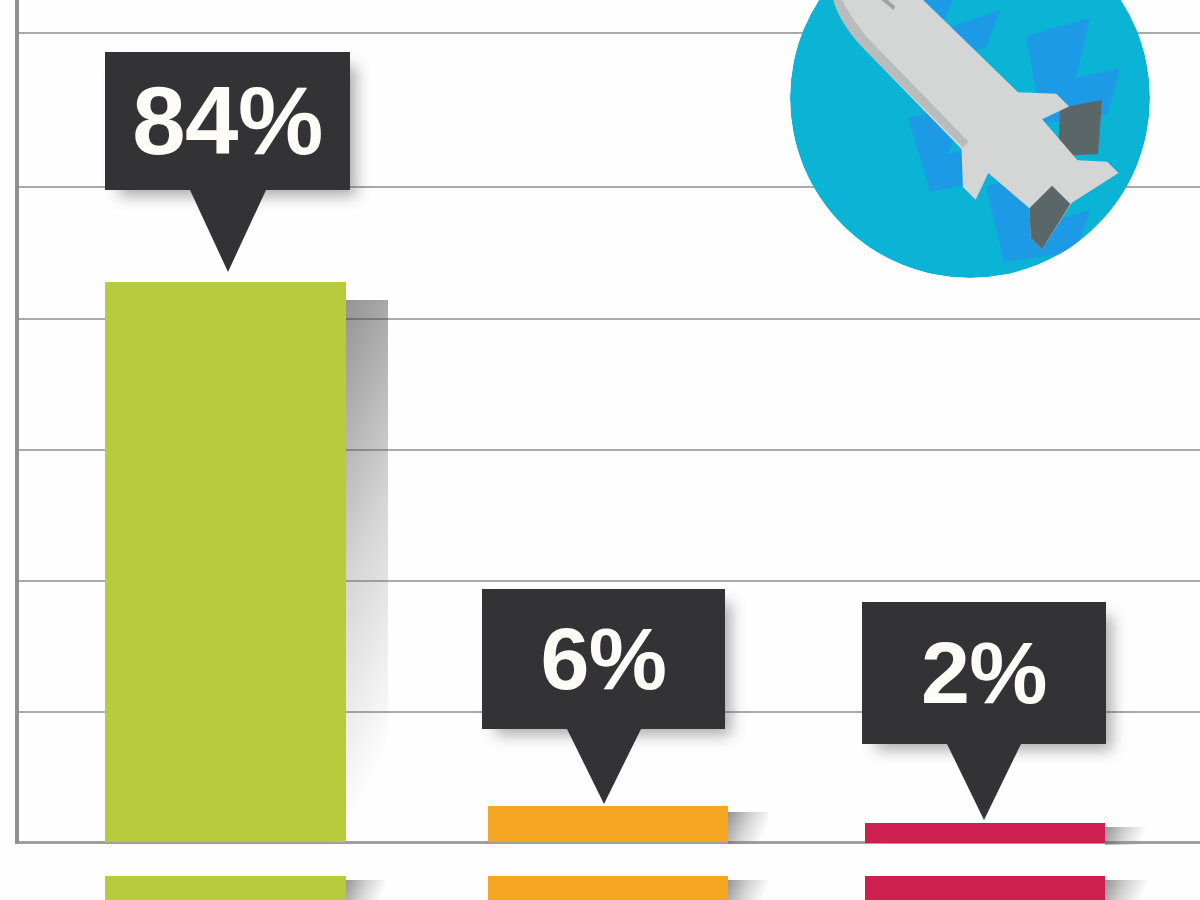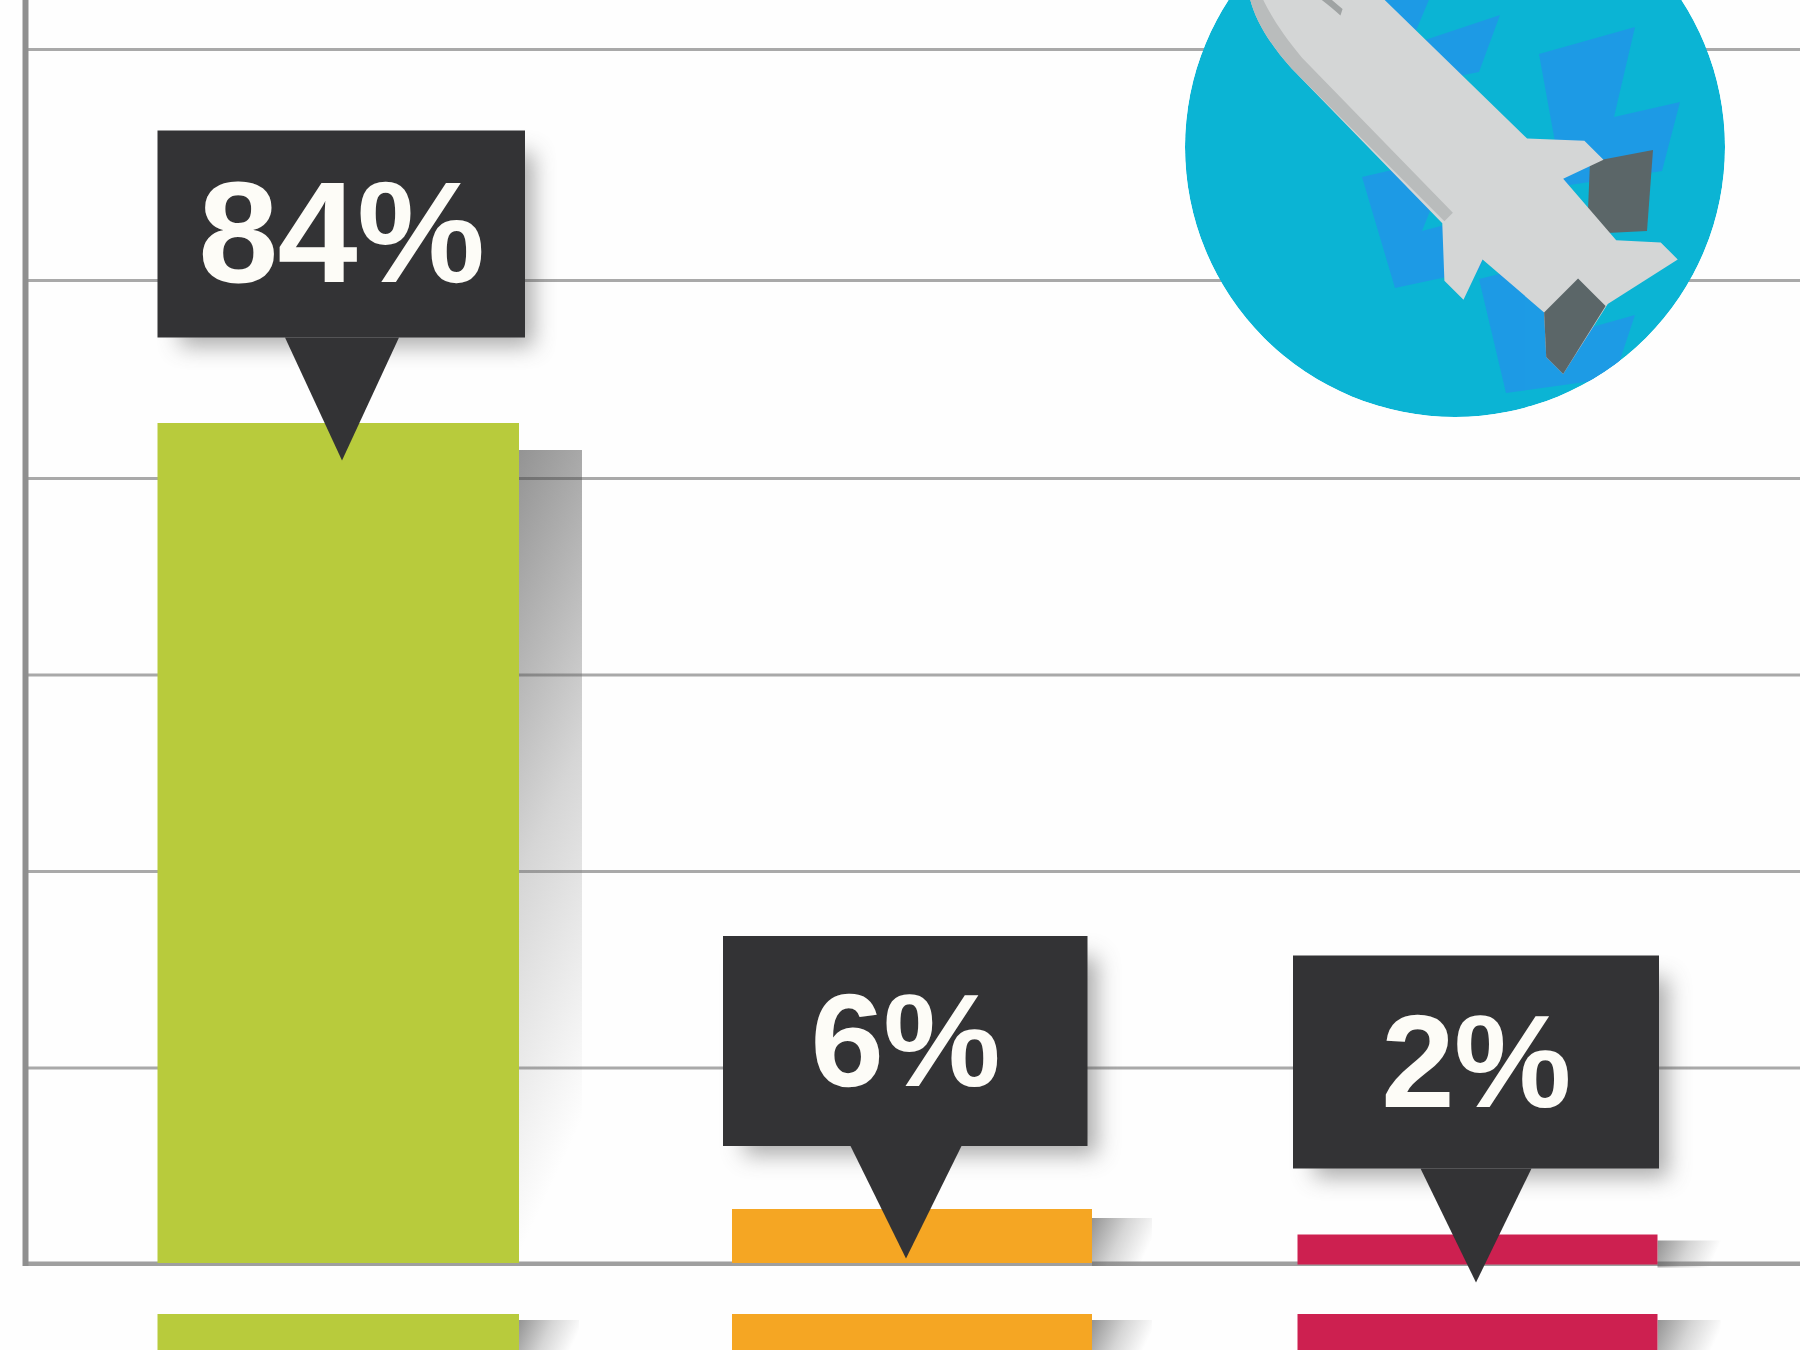--- a/index.html
+++ b/index.html
@@ -28,21 +28,21 @@
     position:absolute;left:0;top:0;width:100%;height:100%;
     z-index:2;
   }
   
   .bar-shadow{
     position:absolute;z-index:1;
     background:linear-gradient(115deg,rgba(60,60,60,.55) 0%,rgba(120,120,120,.30) 45%,rgba(255,255,255,0) 85%);
   }
 
   
-  .callout{position:absolute;z-index:6;margin-top:35px;}
+  .callout{position:absolute;z-index:6;}
   .callout-box{
     position:relative;
     background:#333335;
     color:#fdfcf7;
     display:flex;align-items:center;justify-content:center;
     box-shadow:10px 10px 14px -4px rgba(70,70,70,.45);
     font-weight:bold;
     letter-spacing:-0.5px;
     line-height:1;
   }

